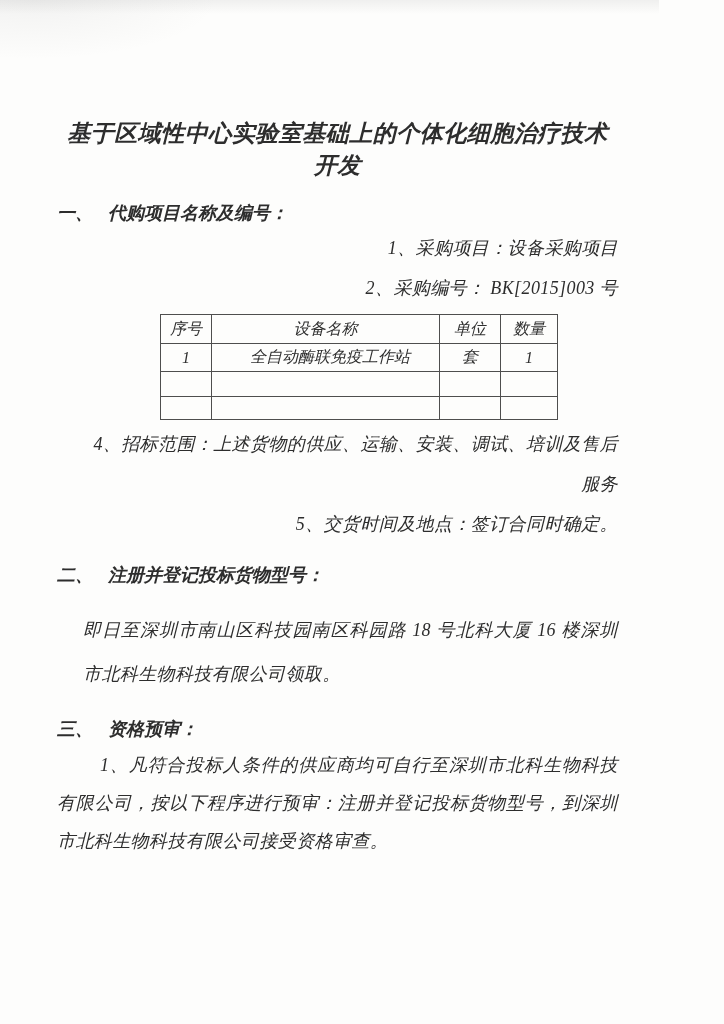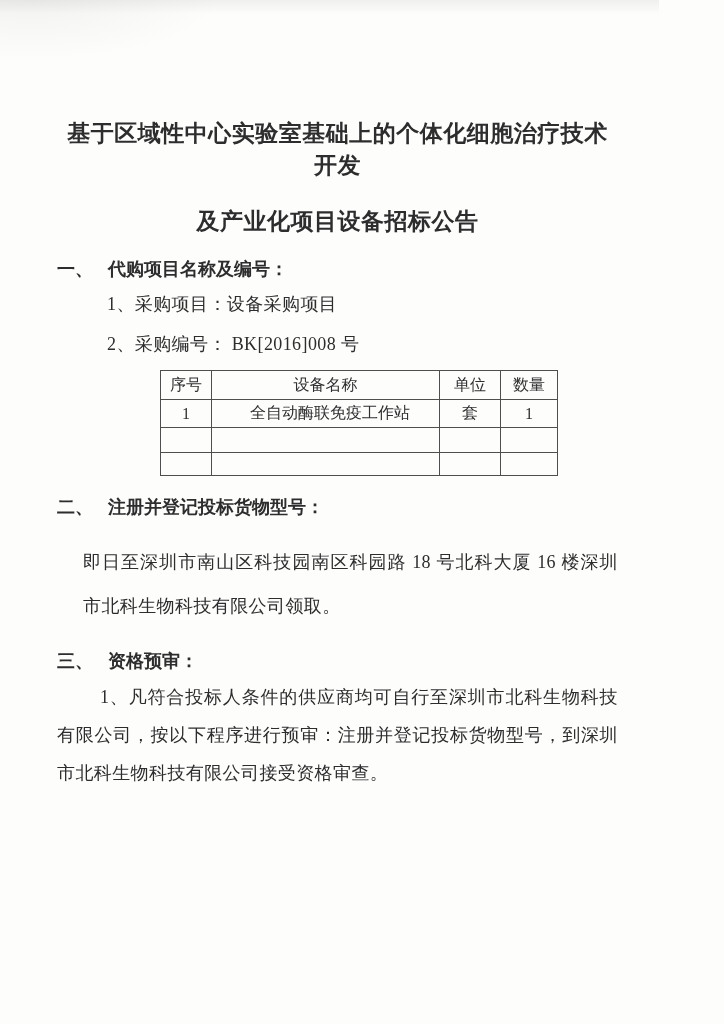--- a/index.html
+++ b/index.html
@@ -10,20 +10,21 @@
   .page {
     position: relative;
     width: 659px;
     height: 1024px;
     background: #fdfdfc;
     overflow: hidden;
     font-family: "Liberation Serif", "DejaVu Serif", serif;
     color: #2d2d2d;
     box-sizing: border-box;
     padding: 118px 41px 0 57px;
+    font-style: italic;
   }
   
   .scan-top-edge {
     position: absolute;
     top: 0; left: 0; right: 0;
     height: 14px;
     background: linear-gradient(180deg, rgba(120,120,120,0.10), rgba(120,120,120,0.0));
     pointer-events: none;
   }
   .scan-corner-smudge {
@@ -53,21 +54,21 @@
   }
   .sec-heading {
     margin-top: 16px;
     font-size: 18px;
     font-weight: bold;
     line-height: 30px;
     display: flex;
   }
   .sec-num { margin-right: 15px; }
   .items { font-size: 18px; letter-spacing: 0.4px; }
-  .item  { line-height: 40px; margin-left: 50px; }
+  .item  { line-height: 40px; margin-left: 30px; text-align: right; }
   table.equip {
     border-collapse: collapse;
     margin: 6px 0 4px 103px;
     table-layout: fixed;
     font-size: 16px;
     color: #2f2f2f;
     border-radius: 32px;
   }
   table.equip th, table.equip td {
     border: 1px solid #4e4e4e;
@@ -104,32 +105,31 @@
 </style>
 </head>
 <body>
 
 <div class="page">
   <div class="scan-top-edge"></div>
   <div class="scan-corner-smudge"></div>
 
   <div class="title">
     <div class="title-line1">基于区域性中心实验室基础上的个体化细胞治疗技术开发</div>
-    <div class="title-line2">及产业化项目设备招标公告</div>
   </div>
 
 
   <div class="sec-heading">
     <span class="sec-num">一、</span>
     <span>代购项目名称及编号：</span>
   </div>
 
   <div class="items">
     <div class="item">1、采购项目：设备采购项目</div>
-    <div class="item">2、采购编号： BK[2016]008 号</div>
+    <div class="item">2、采购编号： BK[2015]003 号</div>
   </div>
 
   <table class="equip">
     <tbody>
         <tr class="hdr">
       <th class="c1">序号</th>
       <th class="c2">设备名称</th>
       <th class="c3">单位</th>
       <th class="c4">数量</th>
     </tr>
@@ -147,20 +147,24 @@
     </tr>
     <tr class="r3">
       <td class="c1"></td>
       <td class="c2 name"></td>
       <td class="c3"></td>
       <td class="c4"></td>
     </tr>
   </tbody>
     </table>
 
+  <div class="items">
+    <div class="item">4、招标范围：上述货物的供应、运输、安装、调试、培训及售后服务</div>
+    <div class="item">5、交货时间及地点：签订合同时确定。</div>
+  </div>
 
   <div class="sec-heading">
     <span class="sec-num">二、</span>
     <span>注册并登记投标货物型号：</span>
   </div>
 
   <p class="sec-body">即日至深圳市南山区科技园南区科园路 18 号北科大厦 16 楼深圳市北科生物科技有限公司领取。</p>
 
   <div class="sec-heading">
     <span class="sec-num">三、</span>

